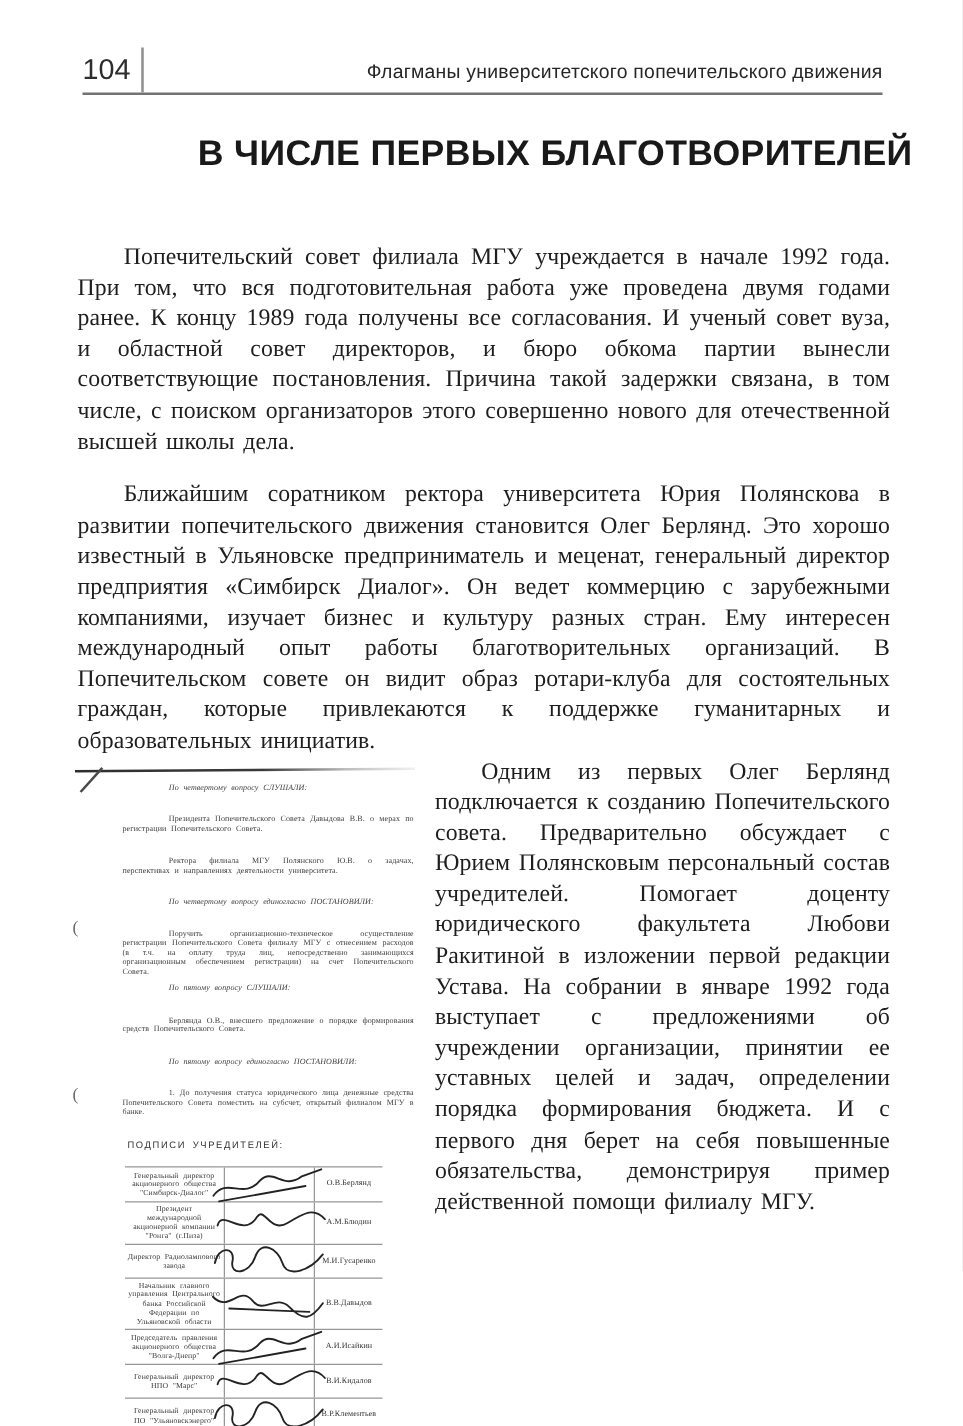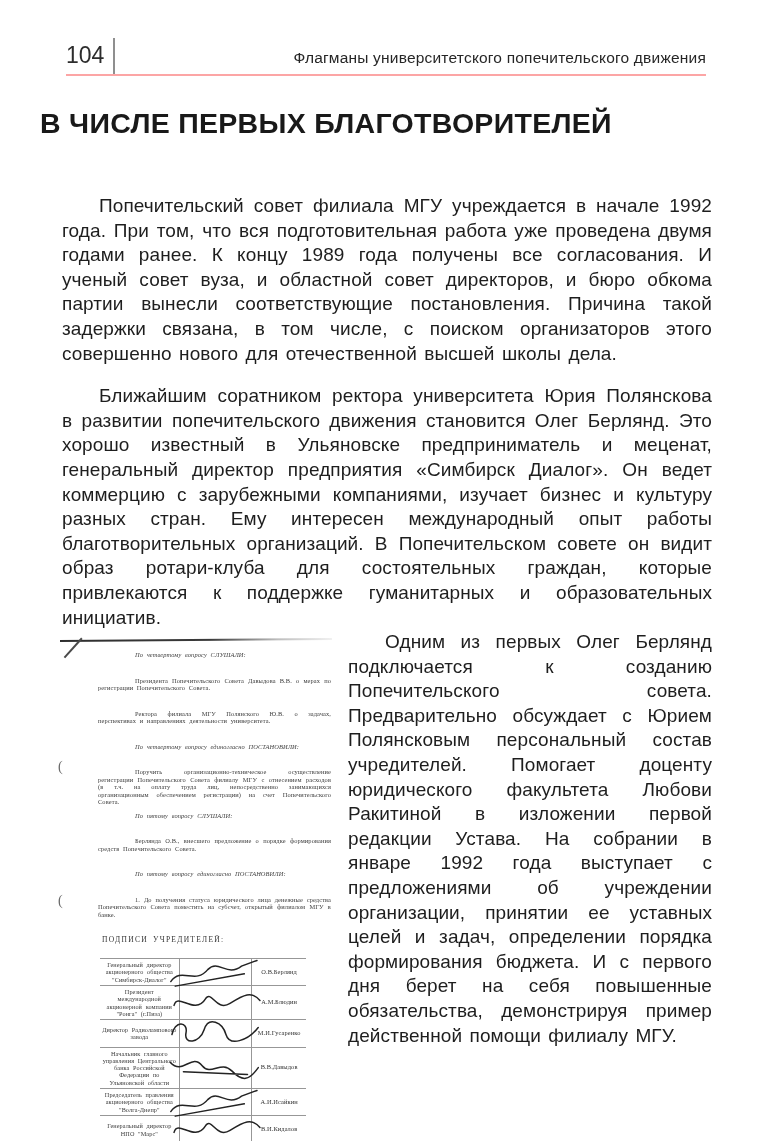--- a/index.html
+++ b/index.html
@@ -4,37 +4,37 @@
 <style>
   html,body{margin:0;padding:0;background:#e8e8e8;}
   .page{
     width:770px;height:1141px;background:#ffffff;position:relative;
     font-family:"Liberation Sans",sans-serif;overflow:hidden;
     box-sizing:border-box;margin:0 auto;
   }
   
   .header{
     margin:38px 64px 0 66px;padding-bottom:7px;
-    border-bottom:2px solid #fca5a5;
+    border-bottom:2px solid #737373;
     display:flex;align-items:flex-end;
   }
   .pagenum{font-size:23px;line-height:1;color:#2d2d2d;}
   .vline{width:2px;background:#8f8f8f;height:36px;margin-left:9px;margin-bottom:-7px;}
   .running{margin-left:auto;font-size:15.5px;color:#262626;letter-spacing:.2px;text-align:right;}
   
   h1.title{
-    margin:31px 40px 4px;font-size:28.5px;font-weight:700;text-align:left;
+    margin:31px 40px 4px;font-size:28.5px;font-weight:700;text-align:right;
     color:#191919;letter-spacing:.3px;
   }
   
   .article{
     margin:54px 58px 0 62px;font-size:19px;line-height:24.6px;
     text-align:justify;color:#1e1e1e;word-spacing:2px;letter-spacing:.1px;
   }
-  .article p{margin:0;text-indent:37px;}
+  .article p{margin:0;text-indent:37px;font-family:Liberation Serif, serif;}
   .article p + p{margin-top:18px;}
   
   .figure-wrap{float:left;width:274px;margin:7px 12px 2px 0;}
   .scan{
     position:relative;width:268px;margin-left:6px;box-sizing:border-box;
     padding:14px 5px 6px 30px;
   }
   .scan-topline{
     position:absolute;top:2px;left:-8px;width:272px;height:2px;
     background:linear-gradient(to right,#2e2e2e 0%,#3a3a3a 55%,rgba(110,110,110,.45) 80%,rgba(140,140,140,.12) 100%);
@@ -49,21 +49,21 @@
     font-family:"Liberation Serif",serif;
   }
   .doc-text{
     font-family:"Liberation Serif",serif;font-size:6.4px;line-height:7.5px;
     color:#3d3d3d;text-align:justify;
   }
   .doc-line{margin:0;text-indent:8px;}
   .doc-line.it{font-style:italic;}
   .doc-line.gap{margin-top:6px;}
   .sig-heading{
-    font-family:Liberation Serif, serif;font-size:7.5px;letter-spacing:1.3px;
+    font-family:Liberation Sans, sans-serif;font-size:7.5px;letter-spacing:1.3px;
     color:#333;margin:10px 0 5px 4px;
   }
   
   .founders{margin-left:2px;width:206px;border-bottom:1px solid #979797;}
   .f-row{display:flex;border-top:1px solid #979797;align-items:stretch;min-height:13px;}
   .f-title{
     width:80px;border-right:1px solid #979797;box-sizing:border-box;
     font-family:"Liberation Serif",serif;font-size:6.2px;line-height:7.2px;
     text-align:center;color:#3a3a3a;padding:2px 2px;
     display:flex;align-items:center;justify-content:center;

